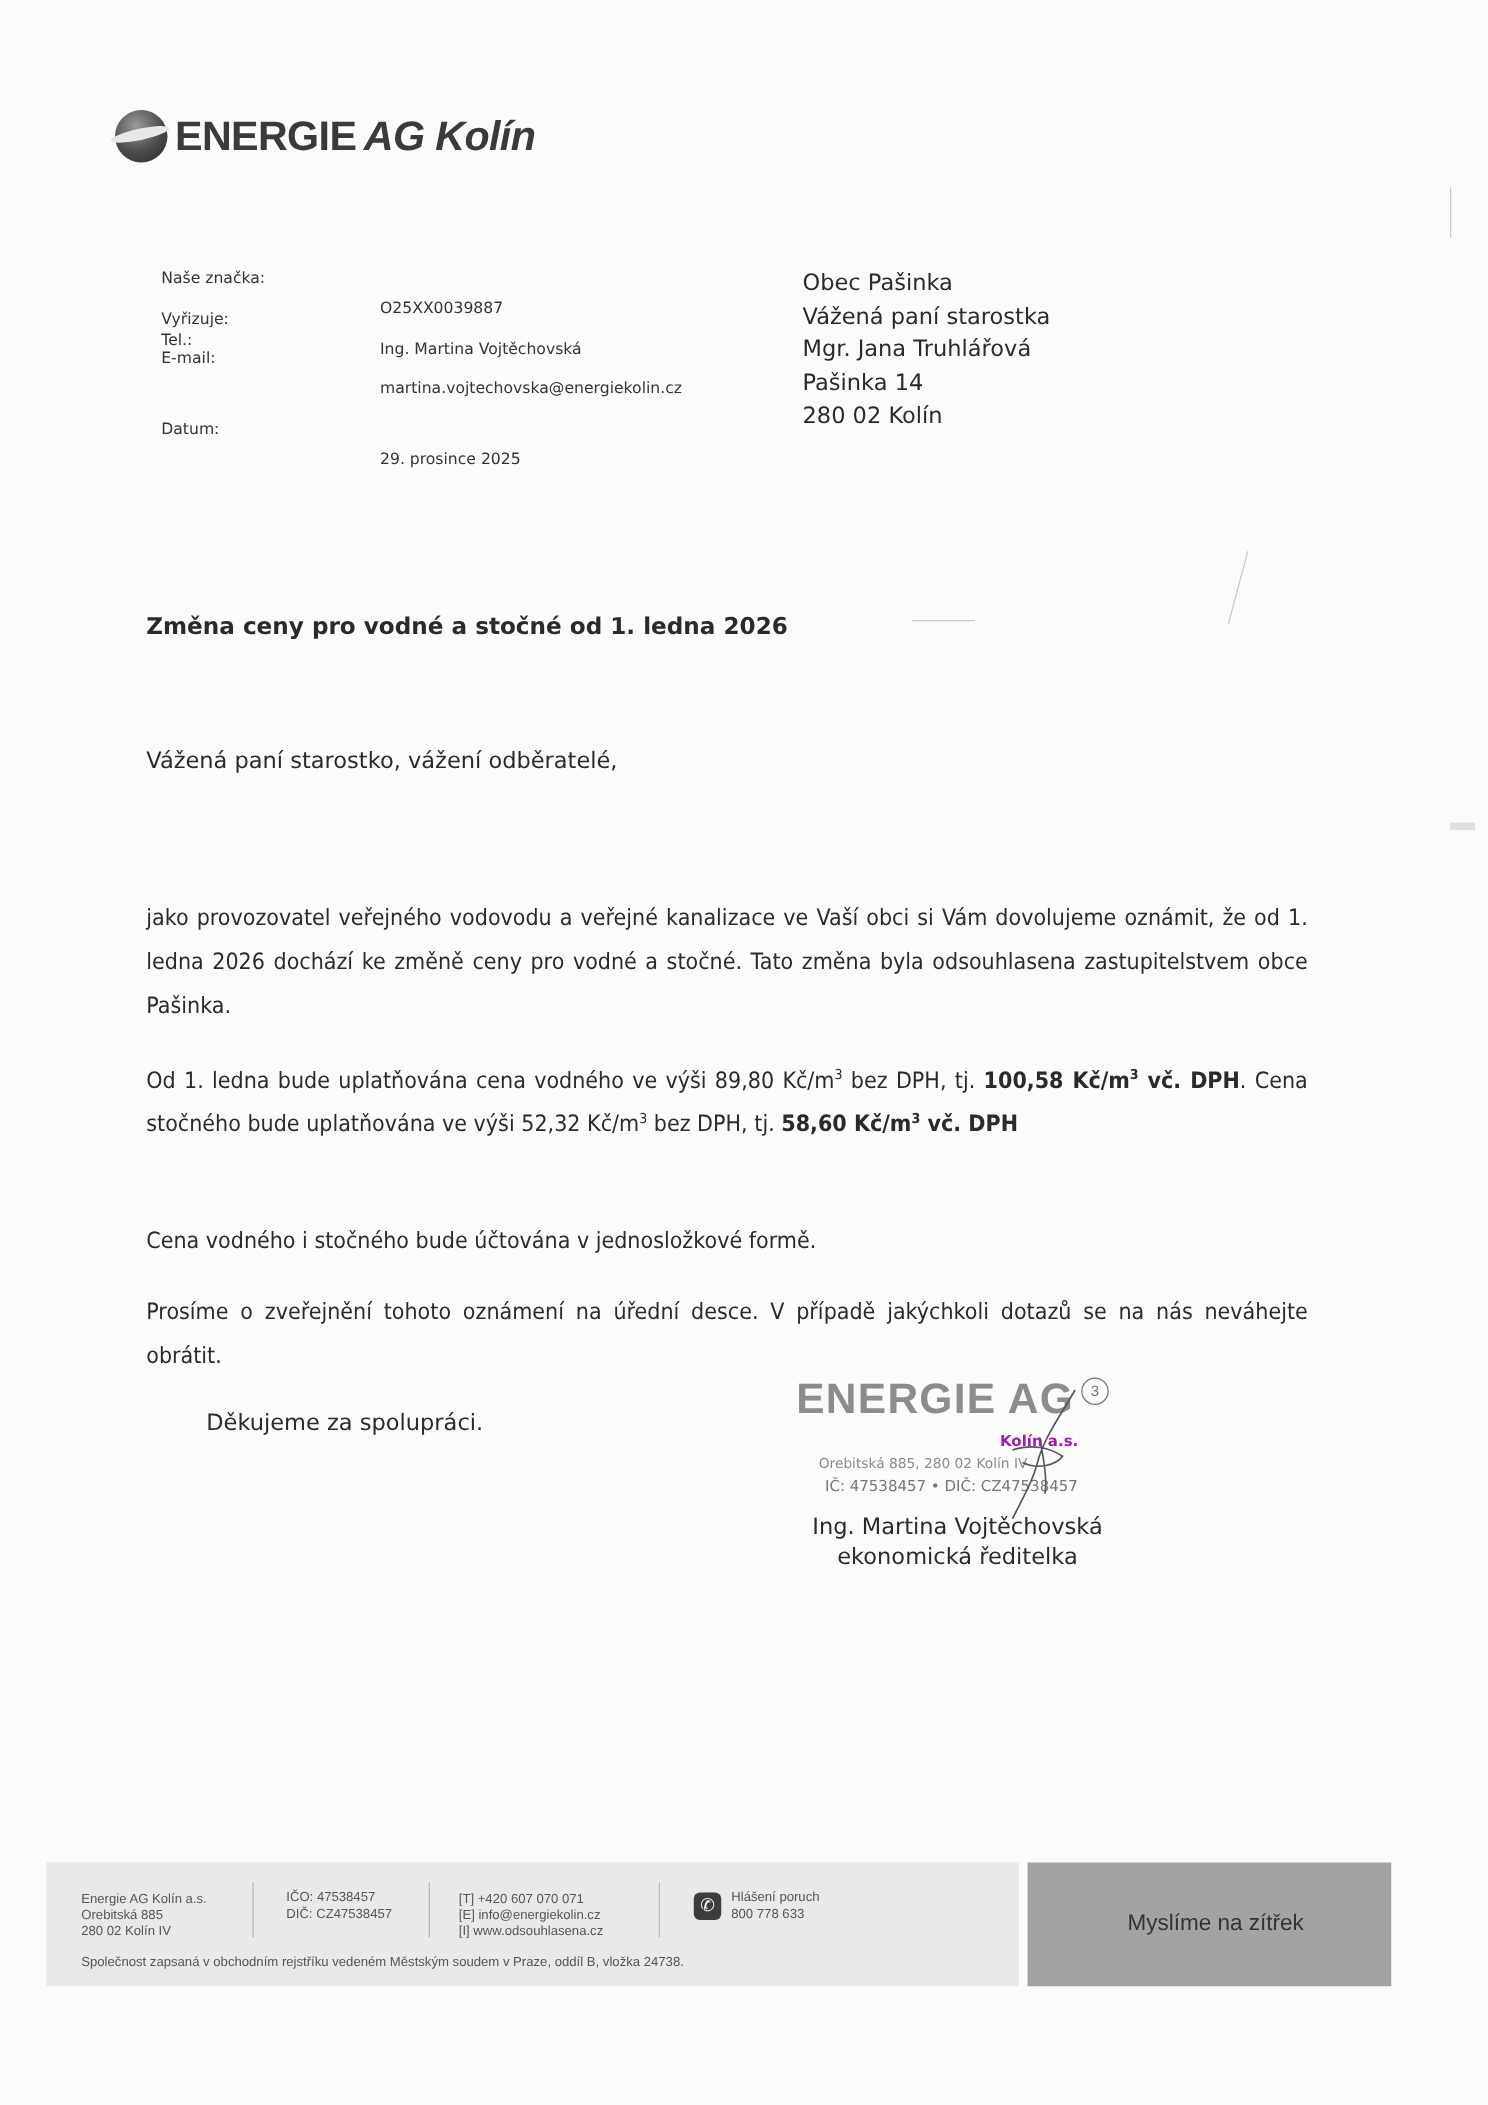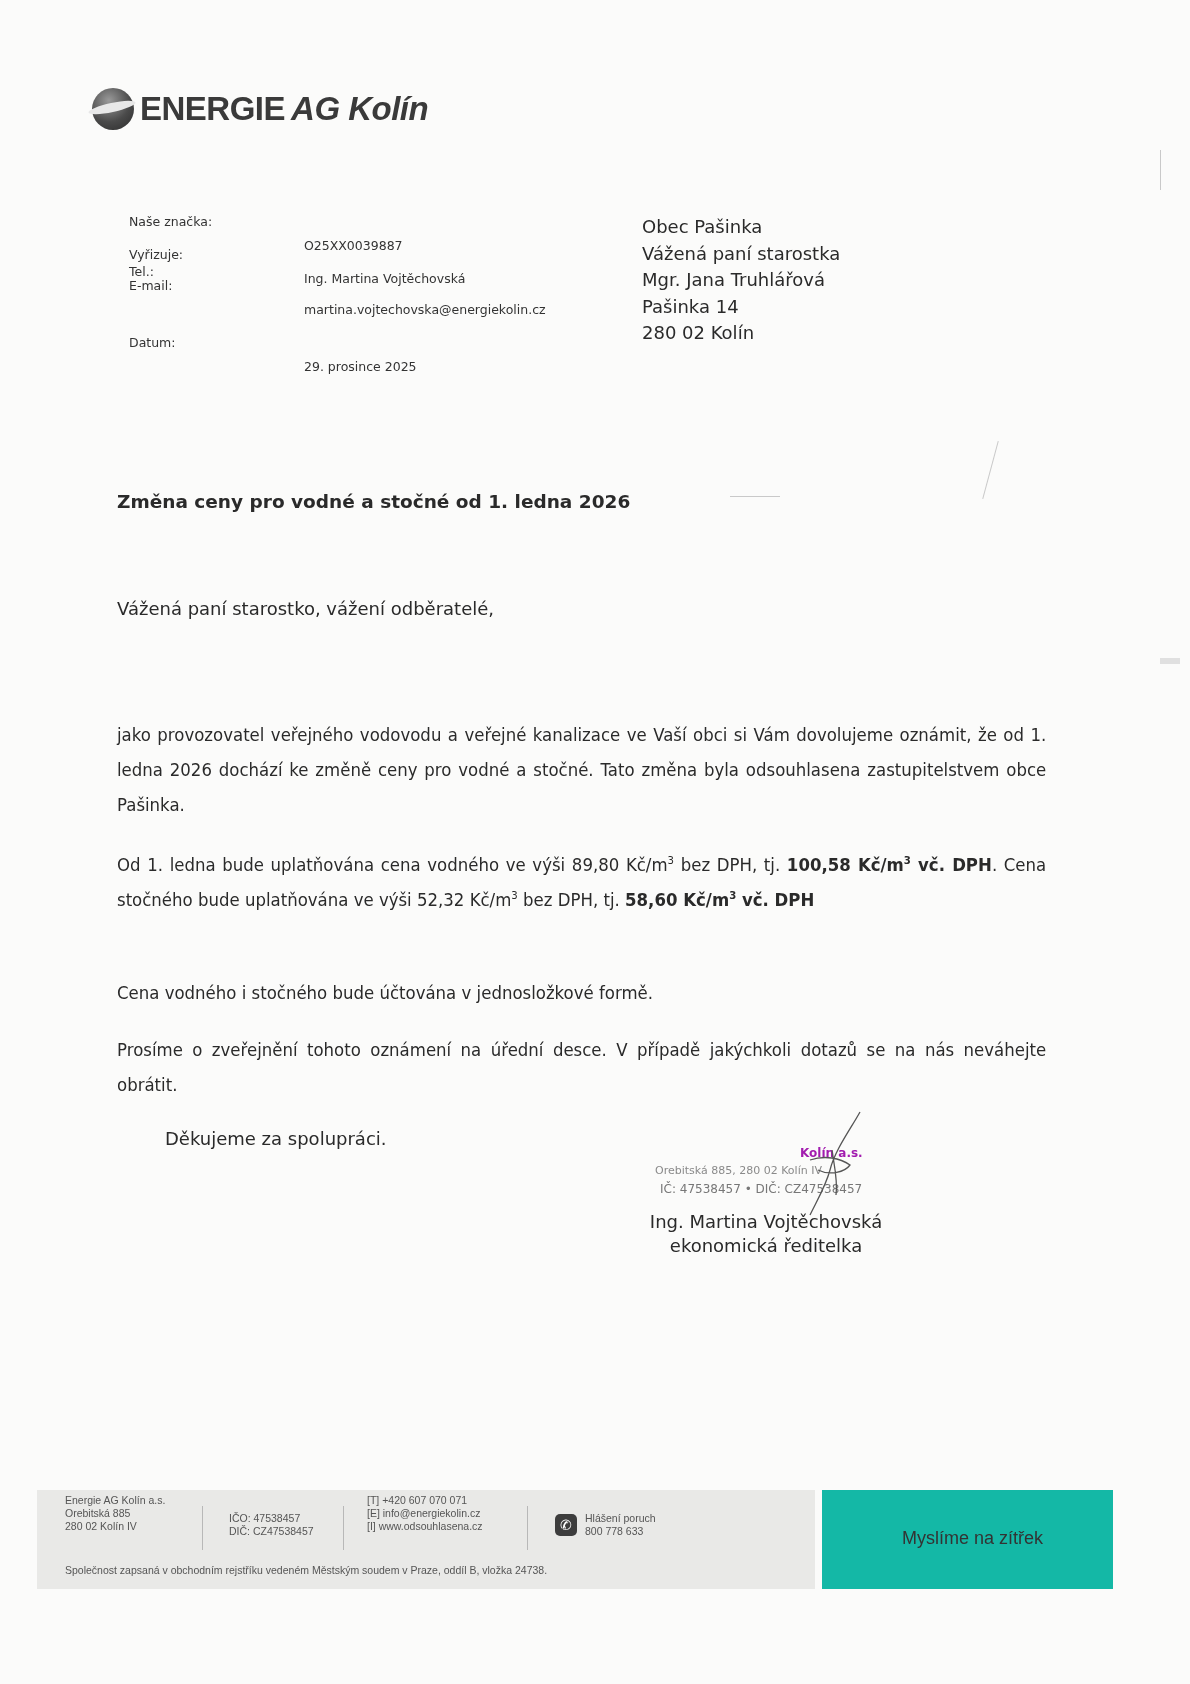--- a/index.html
+++ b/index.html
@@ -58,22 +58,22 @@
   .stamp-logo .num { position: absolute; left: 228px; top: 2px; width: 20px; height: 20px; border: 1.5px solid #777; border-radius: 50%; font-size: 12px; line-height: 20px; text-align: center; color: #777; font-weight: normal; letter-spacing: 0; }
   .stamp-as { position: absolute; left: 170px; top: 46px; font-size: 12px; color: #a21caf; font-weight: bold; }
   .stamp-addr { position: absolute; left: 25px; top: 64px; font-size: 11px; color: #8a8a8a; white-space: nowrap; }
   .stamp-ids { position: absolute; left: 30px; top: 82px; font-size: 12px; color: #777; white-space: nowrap; }
   .sig-line { position: absolute; left: 160px; top: 10px; width: 80px; height: 110px; }
   .signer { left: 636px; top: 1210px; width: 260px; text-align: center; font-size: 18px; line-height: 24px; }
   .signer div { white-space: nowrap; }
 
   
   .footer { left: 37px; top: 1490px; width: 778px; height: 99px; background: #e9e9e7; }
-  .footer-right { left: 822px; top: 1490px; width: 291px; height: 99px; background: #14b8a6; }
-  .f-col { position: absolute; top: 4px; font-family: "Liberation Sans", sans-serif; font-size: 10.5px; line-height: 13px; color: #555; white-space: nowrap; }
+  .footer-right { left: 822px; top: 1490px; width: 291px; height: 99px; background: #a3a3a3; }
+  .f-col { position: absolute; top: 23px; font-family: "Liberation Sans", sans-serif; font-size: 10.5px; line-height: 13px; color: #555; white-space: nowrap; }
   .f-col div { white-space: nowrap; }
   .f-sep { position: absolute; top: 16px; width: 1px; height: 44px; background: #b8b8b8; }
   .f-reg { position: absolute; left: 28px; top: 74px; font-family: "Liberation Sans", sans-serif; font-size: 10.5px; color: #555; white-space: nowrap; }
   .phone-icon { position: absolute; left: 518px; top: 24px; width: 22px; height: 22px; background: #3d3d3d; border-radius: 5px; color: #fff; font-size: 14px; line-height: 22px; text-align: center; }
   .motto { position: absolute; left: 80px; top: 38px; font-family: "Liberation Sans", sans-serif; font-size: 18px; color: #333; white-space: nowrap; }
 
   .scan-mark { background: #c9c9c9; }
 </style>
 </head>
 <body>
@@ -125,20 +125,24 @@
 <div class="abs body-text p2">
   <span>Od 1. ledna bude uplatňována cena vodného ve výši 89,80 Kč/m</span><sup>3</sup><span> bez DPH, tj. </span><b><span>100,58 Kč/m</span><sup>3</sup><span> vč. DPH</span></b><span>. Cena stočného bude uplatňována ve výši 52,32 Kč/m</span><sup>3</sup><span> bez DPH, tj. </span><b><span>58,60 Kč/m</span><sup>3</sup><span> vč. DPH</span></b>
 </div>
 
 <div class="abs body-text p3">Cena vodného i stočného bude účtována v jednosložkové formě.</div>
 <div class="abs body-text p4">Prosíme o zveřejnění tohoto oznámení na úřední desce. V případě jakýchkoli dotazů se na nás neváhejte obrátit.</div>
 
 <div class="abs thanks">Děkujeme za spolupráci.</div>
 
 <div class="abs stamp">
+  <div class="stamp-logo">
+    <span>ENERGIE AG</span>
+    <span class="num">3</span>
+  </div>
   <div class="stamp-as">Kolín a.s.</div>
   <div class="stamp-addr">Orebitská 885, 280 02 Kolín IV</div>
   <div class="stamp-ids">IČ: 47538457 • DIČ: CZ47538457</div>
   <svg class="sig-line" viewBox="0 0 80 110">
     <path d="M70 2 C60 20, 45 40, 40 60 C36 75, 30 85, 20 105 M20 50 C35 45, 50 48, 60 55 C55 62, 40 66, 28 60 M42 40 C44 55, 48 70, 46 85" stroke="#555" stroke-width="1.3" fill="none"></path>
   </svg>
 </div>
 
 <div class="abs signer">
   <div>Ing. Martina Vojtěchovská</div>

